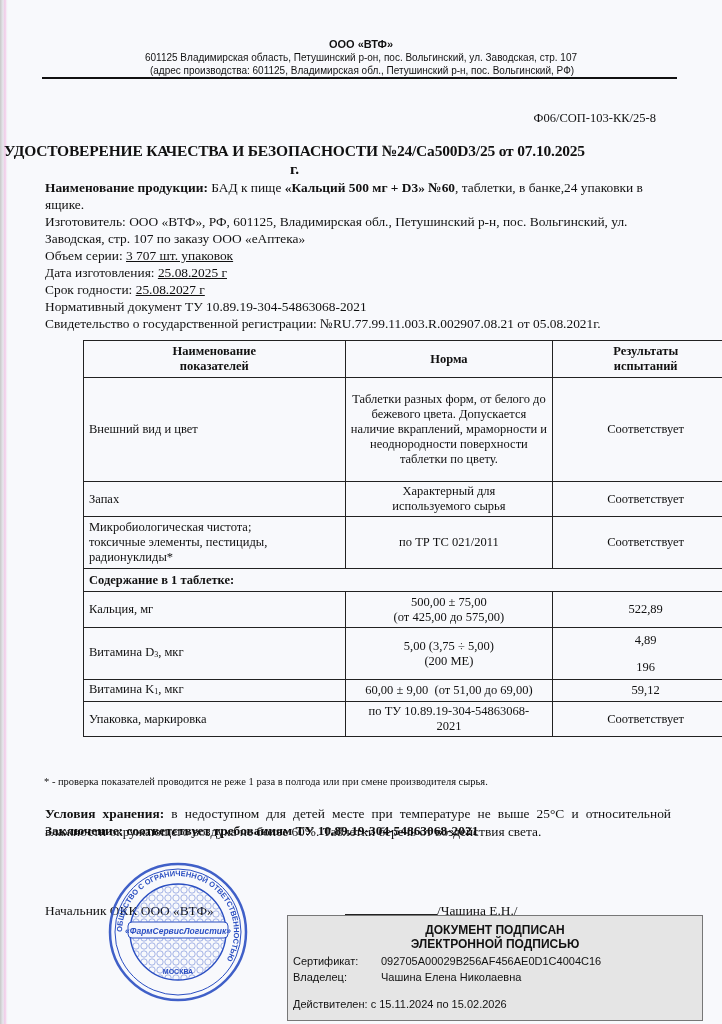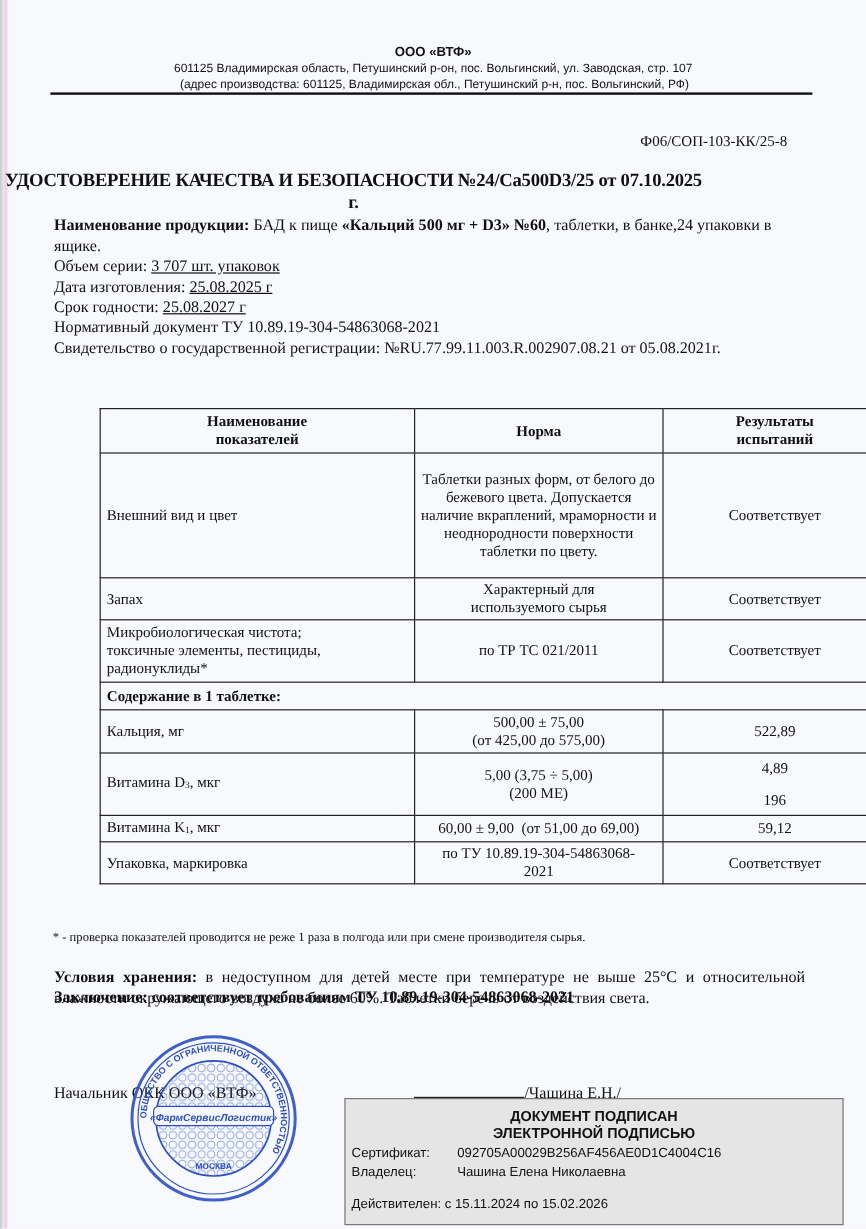--- a/index.html
+++ b/index.html
@@ -68,20 +68,21 @@
 
 <div class="docnum">Ф06/СОП-103-КК/25-8</div>
 <div class="title">УДОСТОВЕРЕНИЕ КАЧЕСТВА И БЕЗОПАСНОСТИ №24/Ca500D3/25 от 07.10.2025 г.</div>
 
 <div class="info">
   <div>
     <span class="b">Наименование продукции:</span>
     <span>БАД к пище</span>
     <span class="b">«Кальций 500 мг + D3» №60</span><span>, таблетки, в банке,24 упаковки в ящике.</span>
   </div>
+  <div>Изготовитель: ООО «ВТФ», РФ, 601125, Владимирская обл., Петушинский р-н, пос. Вольгинский, ул. Заводская, стр. 107 по заказу ООО «еАптека»</div>
   <div><span>Объем серии:</span> <span class="u">3 707 шт. упаковок</span></div>
   <div><span>Дата изготовления:</span> <span class="u">25.08.2025 г</span></div>
   <div><span>Срок годности:</span> <span class="u">25.08.2027 г</span></div>
   <div>Нормативный документ ТУ 10.89.19-304-54863068-2021</div>
   <div>Свидетельство о государственной регистрации: №RU.77.99.11.003.R.002907.08.21 от 05.08.2021г.</div>
 </div>
 
 <table class="qt">
   <colgroup>
       <col class="c1">

